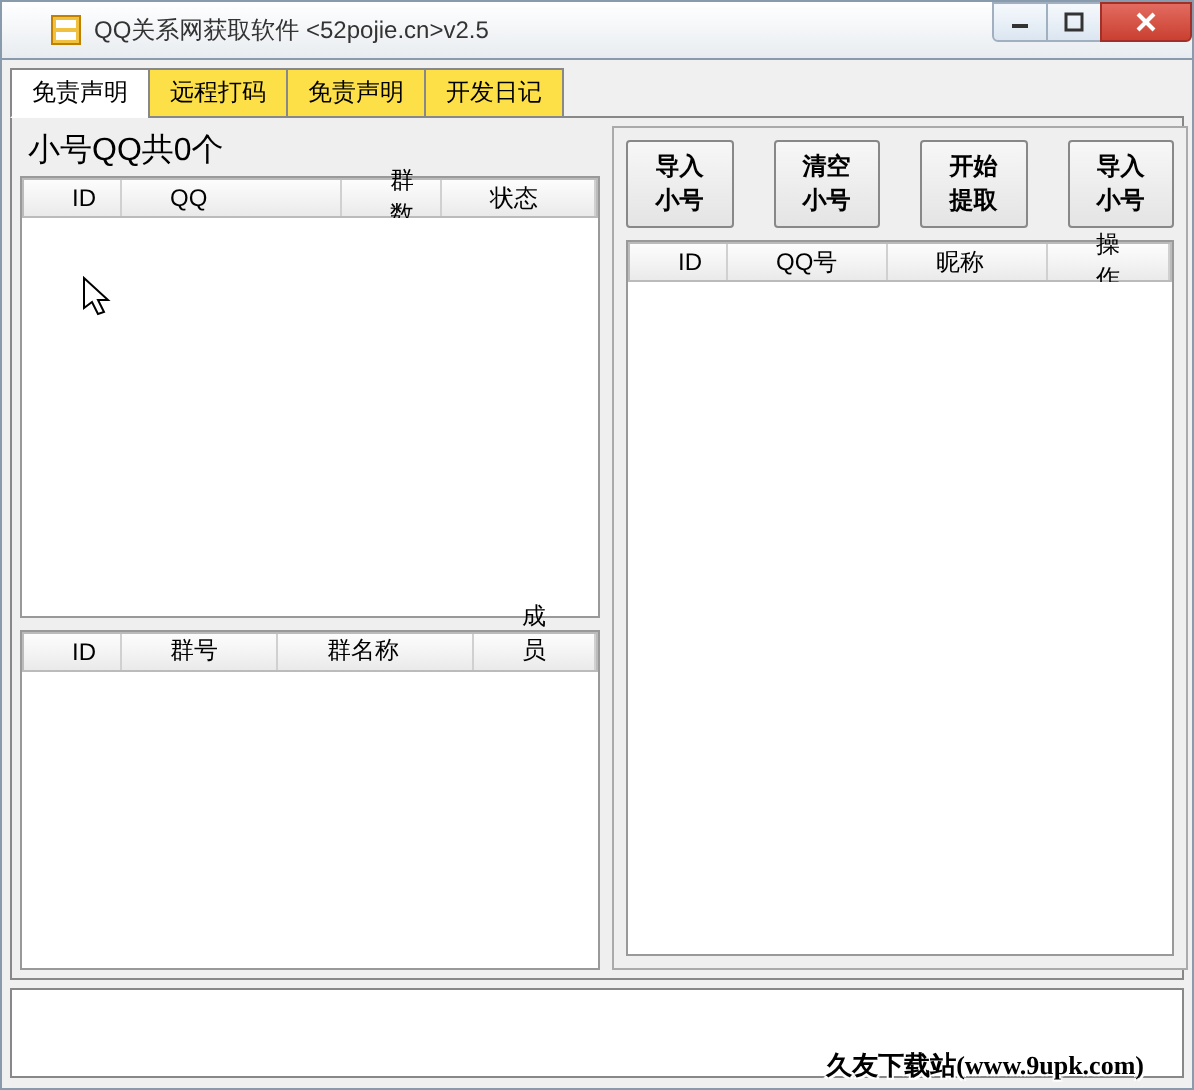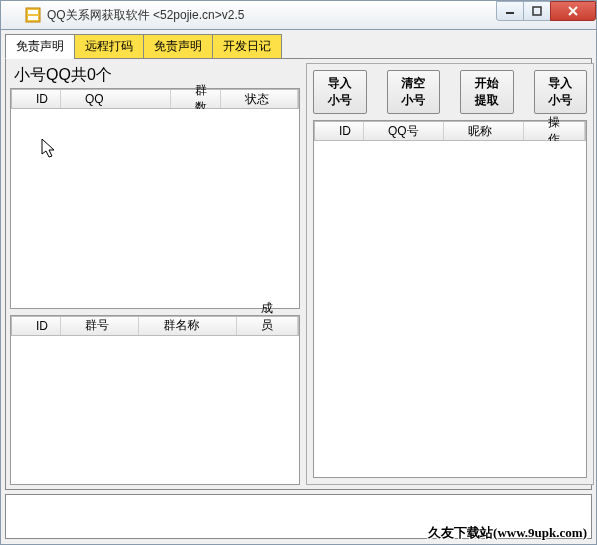--- a/index.html
+++ b/index.html
@@ -23,21 +23,21 @@
 .panel { border: 1px solid #999; background: #fff; }
 .caption { font-size: 16px; padding: 2px 4px; }
 .listhdr { display: flex; border: 1px solid #bbb; background: linear-gradient(#fdfdfd,#eaeaea); height: 20px; align-items: center; }
 .listhdr .col { padding: 0 24px; border-right: 1px solid #d0d0d0; height: 100%; display: flex; align-items: center; }
 .listbody { flex: 1; background: #fff; }
 .fieldset { border: 1px solid #aaa; padding: 6px; background: #efefef; }
 .btnrow { display: flex; gap: 20px; margin-bottom: 6px; font-weight: bold; }
 .btn { border: 1px solid #888; background: linear-gradient(#f7f7f7,#e4e4e4); padding: 4px 8px; font-size: 12px; flex: 1; text-align: center; border-radius: 2px; }
 .bottombox { border: 1px solid #888; height: 45px; margin-top: 4px; background: #fff; }
 .statusbar { display: flex; align-items: center; height: 22px; margin-top: 4px; padding: 0 4px; font-size: 12px; }
-.watermark { position: absolute; right: 9px; bottom: 2px; font-size: 13px; color: #000; font-weight: bold; font-family: SimSun; text-shadow: 1px 1px 0 #fff, -1px -1px 0 #fff, 1px -1px 0 #fff, -1px 1px 0 #fff; }
+.watermark { position: absolute; right: 24px; bottom: 2px; font-size: 13px; color: #000; font-weight: bold; font-family: SimSun; text-shadow: 1px 1px 0 #fff, -1px -1px 0 #fff, 1px -1px 0 #fff, -1px 1px 0 #fff; }
 .cursor { position: absolute; left: 40px; top: 108px; pointer-events: none; }
 </style>
 </head>
 <body>
 
 <div class="titlebar">
   <span class="icon">
     <svg viewBox="0 0 16 16">
         <rect x="1" y="1" width="14" height="14" fill="#f0c040" stroke="#c08000"></rect>
         <rect x="3" y="3" width="10" height="4" fill="#fff"></rect>

